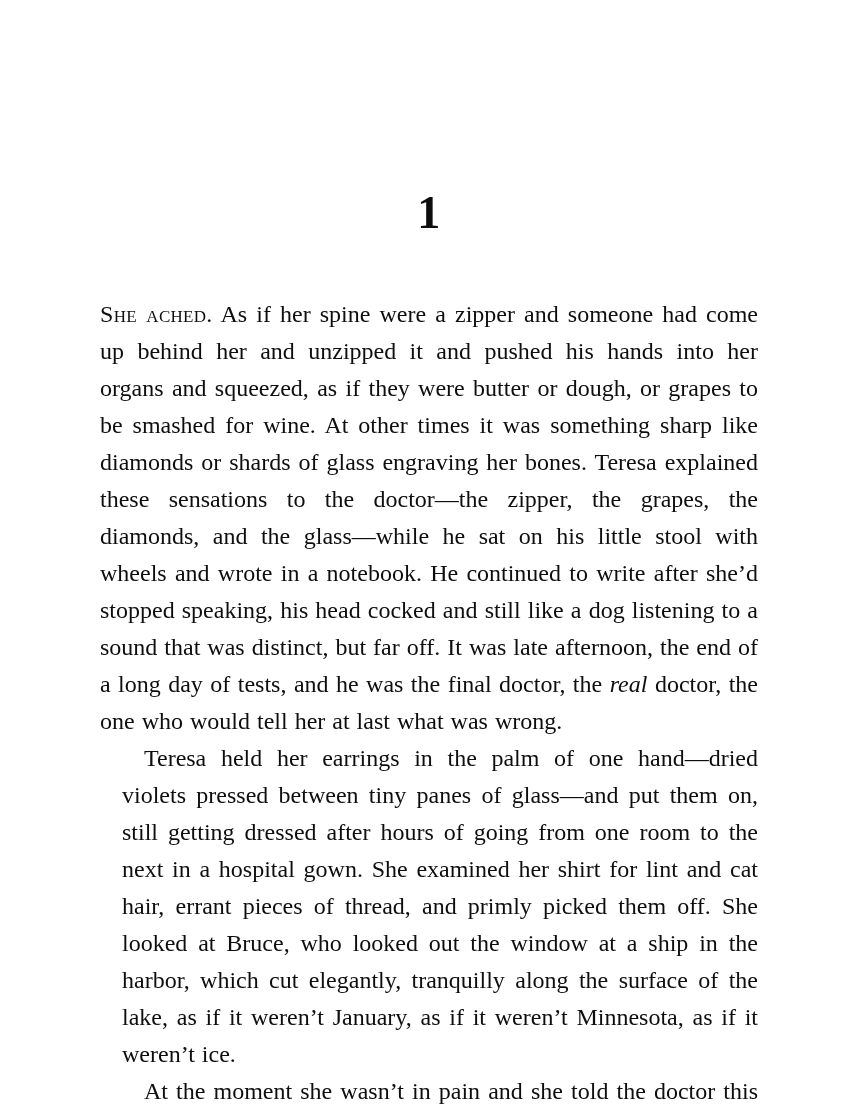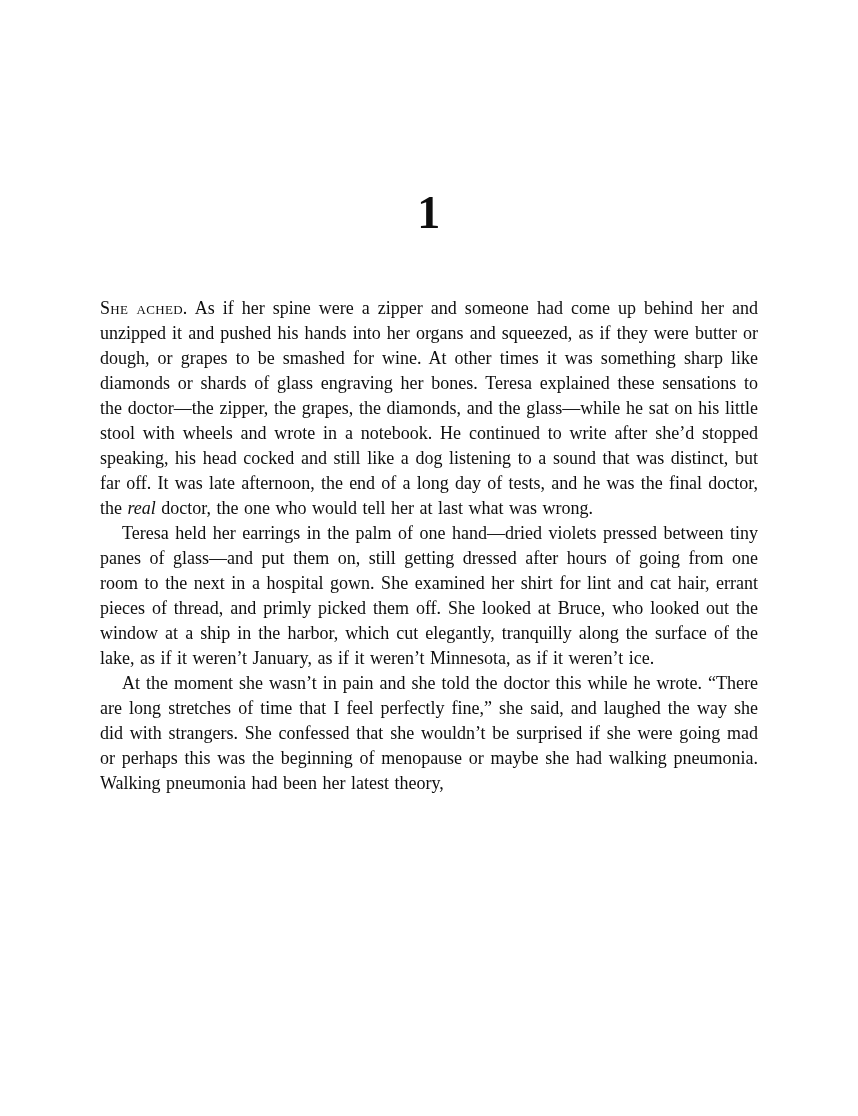--- a/index.html
+++ b/index.html
@@ -28,27 +28,28 @@
     line-height: 1;
     font-weight: bold;
     text-align: center;
     letter-spacing: 0.5px;
   }
   .body-text {
     margin-top: 60px;
   }
   .body-text p.para {
     margin: 0;
-    font-size: 18px;
-    line-height: 25px;
+    font-size: 24px;
+    line-height: 37px;
     text-align: justify;
     word-spacing: 1px;
   }
   .body-text p.para.indent {
     text-indent: 22px;
+    margin-left: 22px;
   }
   .smallcaps {
     font-variant: small-caps;
     letter-spacing: 0.3px;
   }
   .italic {
     font-style: italic;
   }
 </style>
 </head>

